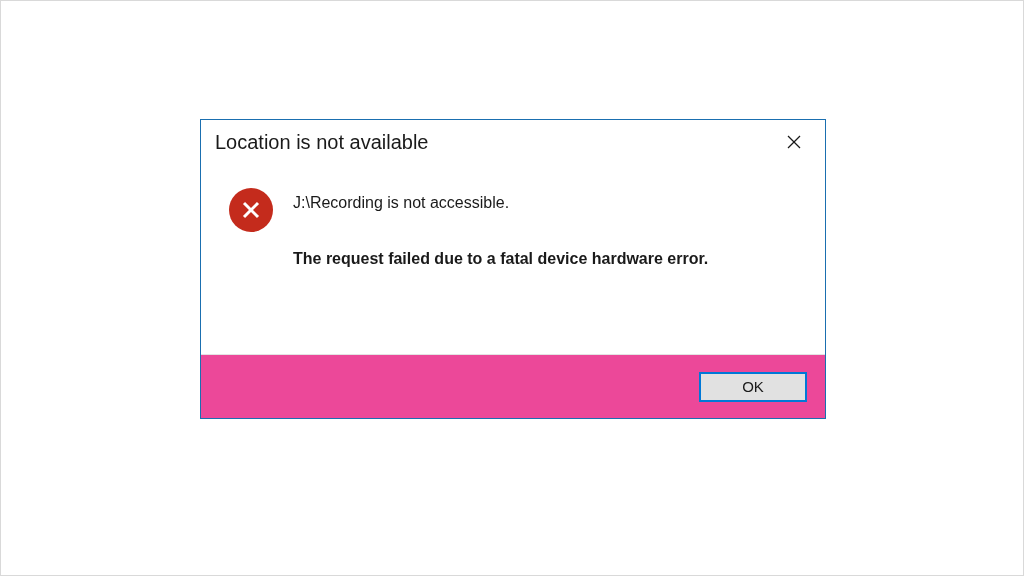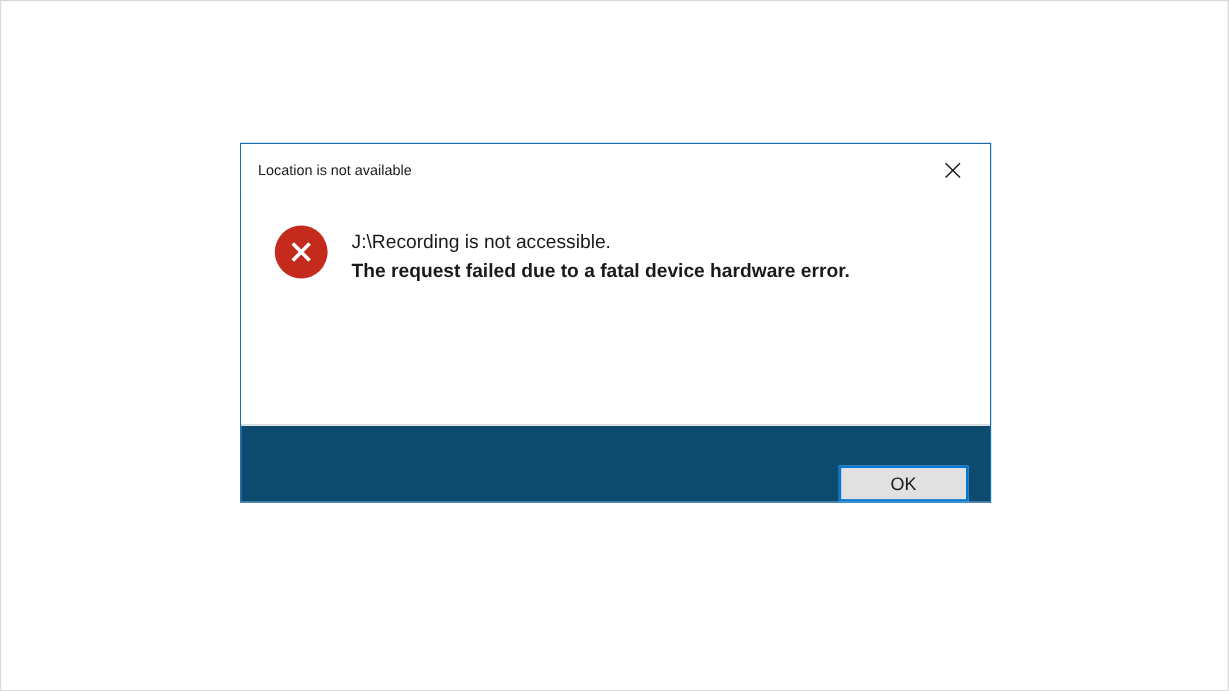--- a/index.html
+++ b/index.html
@@ -28,21 +28,21 @@
     }
     .titlebar {
       height: 44px;
       display: flex;
       align-items: center;
       padding: 0 8px 0 14px;
       background: #ffffff;
     }
     .titlebar-title {
       flex: 1;
-      font-size: 12px;
+      font-size: 20px;
       color: #1a1a1a;
       font-weight: 400;
     }
     .close-btn {
       width: 46px;
       height: 32px;
       display: flex;
       align-items: center;
       justify-content: center;
       cursor: pointer;
@@ -75,33 +75,33 @@
       width: 22px;
       height: 22px;
     }
     .message-col {
       flex: 1;
       padding-top: 6px;
     }
     .message-primary {
       font-size: 16px;
       color: #1a1a1a;
-      margin-bottom: 6px;
+      margin-bottom: 38px;
     }
     .message-secondary {
       font-size: 16px;
       color: #1a1a1a;
       font-weight: bold;
     }
     .footer {
       height: 64px;
-      background: #0c4a6e;
+      background: #ec4899;
       border-top: 1px solid #e3e3e3;
       display: flex;
-      align-items: flex-end;
+      align-items: center;
       justify-content: flex-end;
       padding: 0 18px;
     }
     .ok-btn {
       width: 108px;
       height: 30px;
       background: #e1e1e1;
       border: 2px solid #0078d7;
       font-size: 15px;
       color: #1a1a1a;

